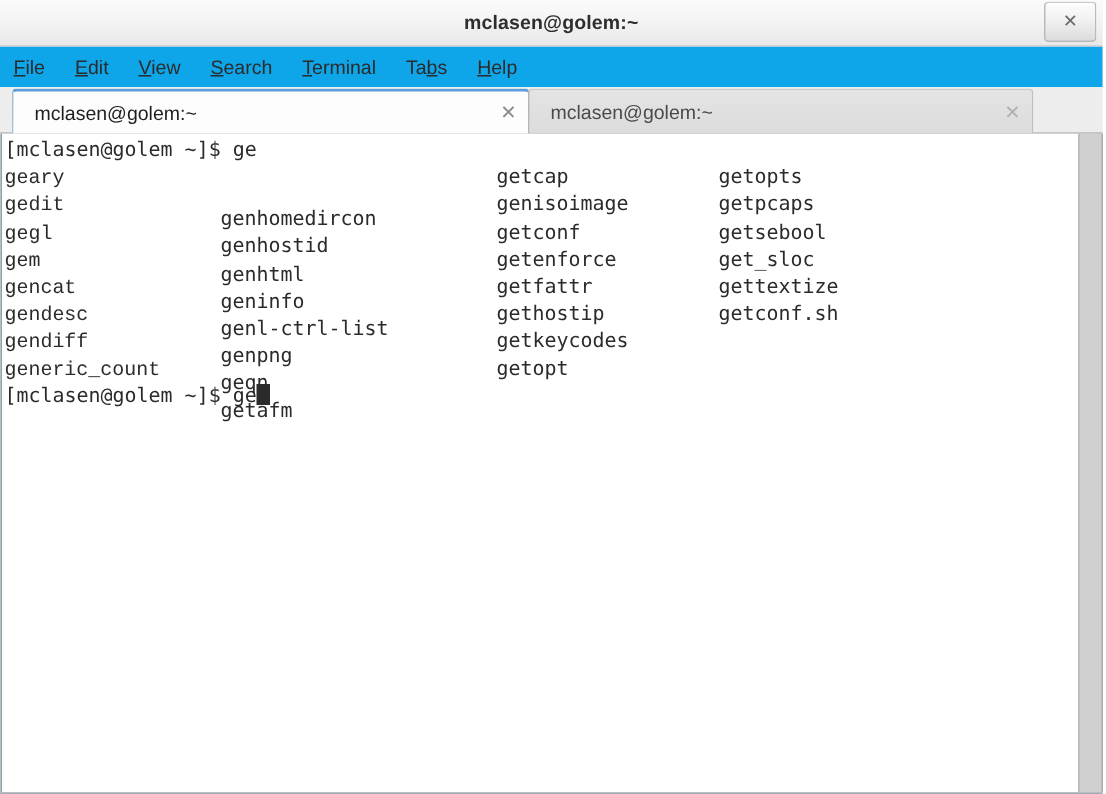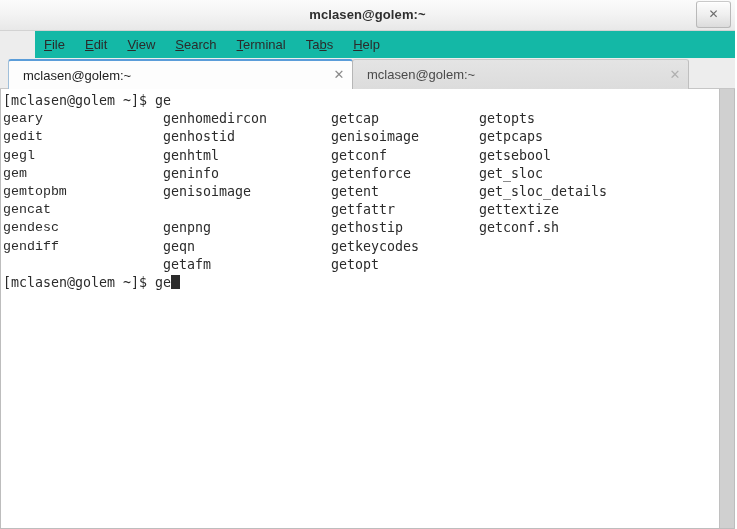--- a/index.html
+++ b/index.html
@@ -59,26 +59,25 @@
     font-size: 12px;
     line-height: 25px;
     text-align: center;
     font-family: "Liberation Sans", sans-serif;
   }
 
   
   #menubar {
     flex: 0 0 27px;
     height: 27px;
-    background: #14b8a6;
+    background: #0ea5e9;
     display: flex;
     align-items: center;
     padding-left: 9px;
     box-sizing: border-box;
-    margin-left: 35px;
   }
   .menu-item {
     font-size: 13px;
     color: #2b2b2b;
     margin-right: 20px;
     white-space: pre;
     line-height: 16px;
   }
   .menu-item .acc { text-decoration: underline; }
 
@@ -172,21 +171,21 @@
     color: #2b2b2b;
     white-space: pre;
     position: relative;
   }
   .col {
     position: absolute;
     top: 0;
     white-space: pre;
   }
   .c0 { left: 0px; font-family: Liberation Mono, monospace; }
-  .c1 { left: 160px; }
+  .c1 { left: 144px; margin-top: 28px; }
   .c2 { left: 328px; }
   .c3 { left: 476px; }
   .cursor {
     display: inline-block;
     width: 8.4px;
     height: 14px;
     background: #2b2b2b;
     vertical-align: -2px;
   }
 
@@ -262,42 +261,38 @@
         <span class="col c2">getconf</span>
         <span class="col c3">getsebool</span>
       </div>
       <div class="term-line">
         <span class="col c0">gem</span>
         <span class="col c1">geninfo</span>
         <span class="col c2">getenforce</span>
         <span class="col c3">get_sloc</span>
       </div>
       <div class="term-line">
-        <span class="col c0">gemtopbm</span>
-        <span class="col c1">genisoimage</span>
-        <span class="col c2">getent</span>
-        <span class="col c3">get_sloc_details</span>
-      </div>
-      <div class="term-line">
         <span class="col c0">gencat</span>
+        <span class="col c1">genl-ctrl-list</span>
         <span class="col c2">getfattr</span>
         <span class="col c3">gettextize</span>
       </div>
       <div class="term-line">
         <span class="col c0">gendesc</span>
         <span class="col c1">genpng</span>
         <span class="col c2">gethostip</span>
         <span class="col c3">getconf.sh</span>
       </div>
       <div class="term-line">
         <span class="col c0">gendiff</span>
         <span class="col c1">geqn</span>
         <span class="col c2">getkeycodes</span>
       </div>
       <div class="term-line">
+        <span class="col c0">generic_count</span>
         <span class="col c1">getafm</span>
         <span class="col c2">getopt</span>
       </div>
 
       <div class="term-line"><span>[mclasen@golem ~]$ </span><span>ge</span><span class="cursor"></span></div>
 
     </div>
 
     <div id="scrollbar">
       <div id="scroll-thumb"></div>

